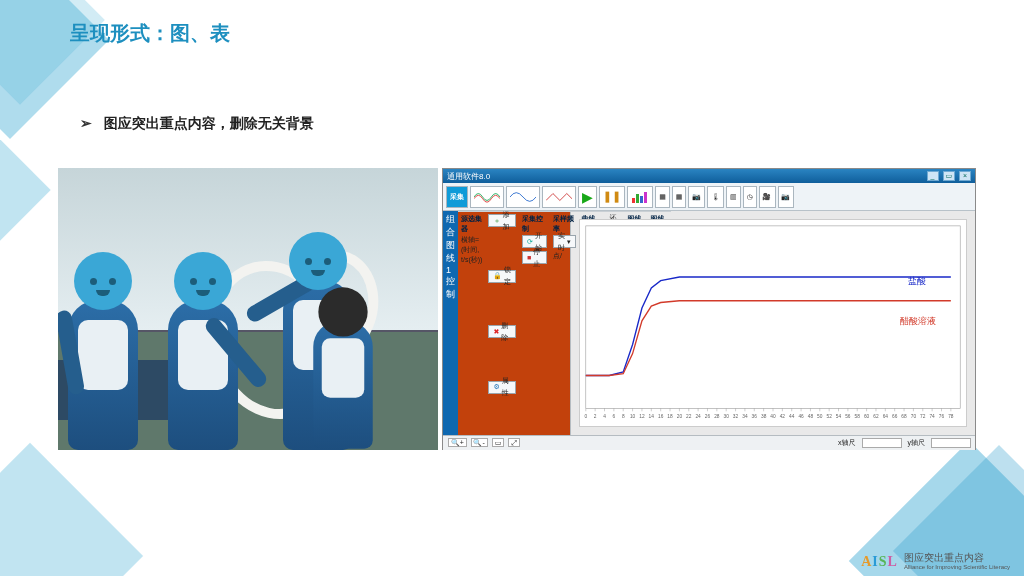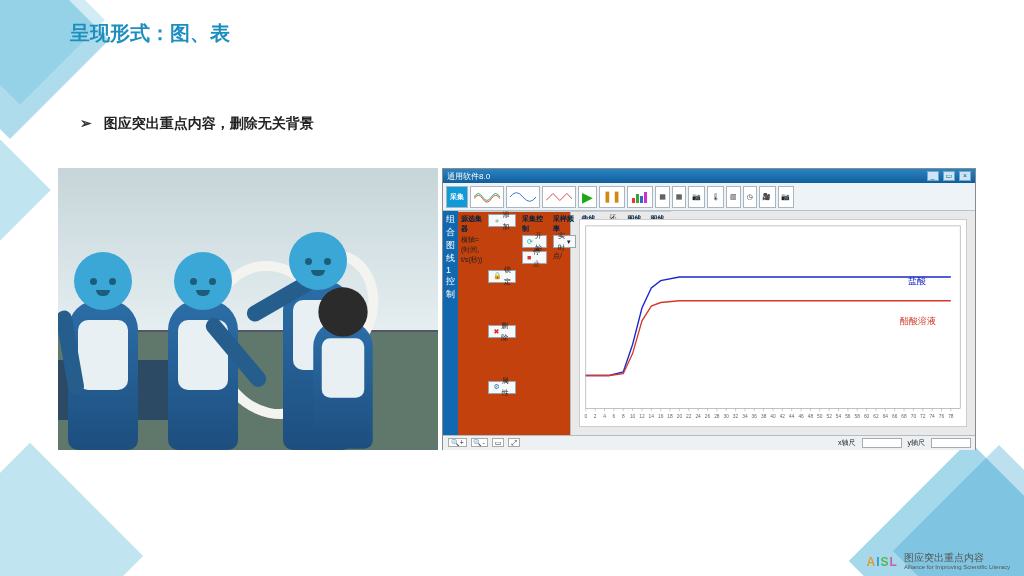--- a/index.html
+++ b/index.html
@@ -108,21 +108,21 @@
   .footer { height:15px; border-top:1px solid #b5bcc1; display:flex;
             align-items:center; padding:0 4px; gap:6px; font-size:7px; background:#eef1f3;}
   .footer .zoom span { border:1px solid #aaa; padding:0 2px; margin:0 1px; background:#fff; }
   .footer .spacer{flex:1;}
   .axis-in { border:1px solid #aaa; background:#fff; width:40px; height:10px; }
 
   .logo {
     position:absolute; bottom:6px; right:14px; display:flex; align-items:center; gap:6px;
     font-size:10px; color:#555;
   }
-  .logo .ai { font-size:12px; font-weight:700; letter-spacing:1px; }
+  .logo .ai { font-size:14px; font-weight:700; letter-spacing:1px;font-family:Liberation Serif, serif; }
   .logo .a{color:#e69a2a;} .logo .i{color:#2a9bd6;} .logo .s{color:#58b558;} .logo .l{color:#cc5fa4;}
   .logo .sub { line-height:1.05; }
 </style>
 </head>
 <body>
 
 <div class="tri tri-tl2"></div>
 <div class="tri tri-tl"></div>
 <div class="tri tri-ml"></div>
 <div class="tri tri-bl"></div>

